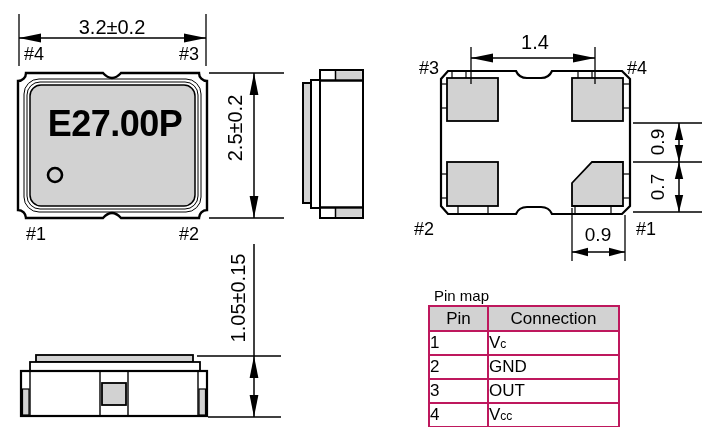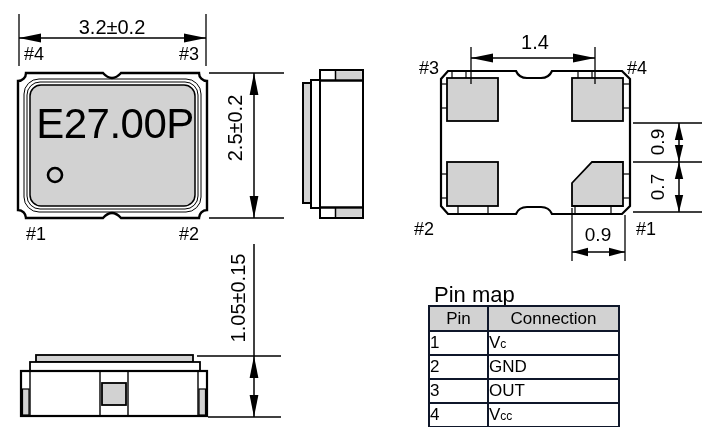--- a/index.html
+++ b/index.html
@@ -6,25 +6,25 @@
   .canvas {
     position:relative; width:705px; height:427px; background:#fff; overflow:hidden;
     font-family:"Liberation Sans", sans-serif; color:#000;margin-top:11px;
   }
   .canvas svg { position:absolute; left:0; top:0; }
   .lbl { position:absolute; transform:translate(-50%,-50%); white-space:nowrap; line-height:1; }
   .lbl.vert { transform:translate(-50%,-50%) rotate(-90deg); }
   .dim { font-size:20px; }
   .dim-sm { font-size:19px; }
   .pin-label { font-size:18px; }
-  .marking { font-size:42px; font-weight:normal; letter-spacing:-0.5px; }
-  .pinmap-title { position:absolute; transform:translate(0,-50%); font-size:22px; white-space:nowrap; }
+  .marking { font-size:36px; font-weight:bold; letter-spacing:-0.5px; }
+  .pinmap-title { position:absolute; transform:translate(0,-50%); font-size:15px; white-space:nowrap; }
   table.pinmap { position:absolute; left:428px; top:294px; border-collapse:collapse; table-layout:fixed; }
   table.pinmap th, table.pinmap td {
-    border:2px solid #0f172a; vertical-align:middle;
+    border:2px solid #be185d; vertical-align:middle;
     font-size:17px; font-weight:normal; padding:0;
   }
   table.pinmap th { background:#d2d2d2; height:23px; }
   table.pinmap td { height:22px; background:#fff; }
   .sub { font-size:12px; }
 </style>
 </head>
 <body>
 
 <div class="canvas">

